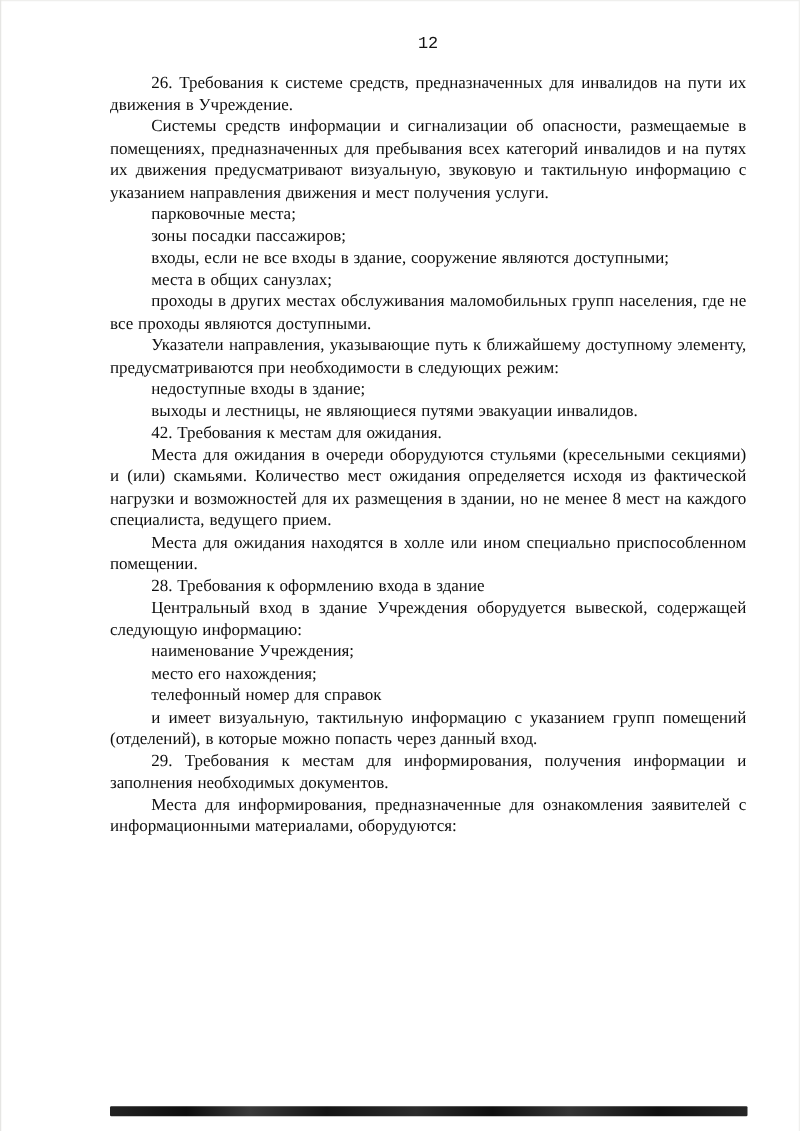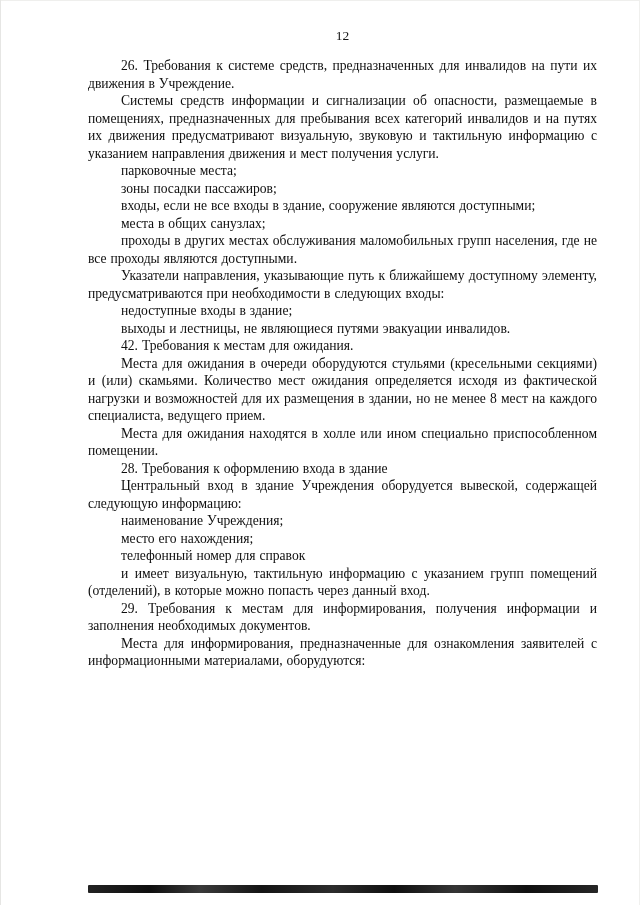--- a/index.html
+++ b/index.html
@@ -18,20 +18,21 @@
     box-shadow: inset 1px 0 0 #e6e6e4, inset 0 1px 0 #efefed, inset -1px 0 0 #f0f0ee;
   }
   .page-number {
     position: absolute;
     top: 28px;
     left: 88px;
     width: 509px;
     text-align: center;
     font-size: 13.5px;
     color: #141414;
+    font-family: Liberation Mono, monospace;
   }
   .text-block {
     position: absolute;
     top: 57px;
     left: 88px;
     width: 509px;
     font-size: 13.6px;
     line-height: 17.5px;
     text-align: justify;
     color: #0e0e0e;
@@ -61,21 +62,21 @@
   <div class="page-number">12</div>
 
   <div class="text-block">
     <p>26. Требования к системе средств, предназначенных для инвалидов на пути их движения в Учреждение.</p>
     <p>Системы средств информации и сигнализации об опасности, размещаемые в помещениях, предназначенных для пребывания всех категорий инвалидов и на путях их движения предусматривают визуальную, звуковую и тактильную информацию с указанием направления движения и мест получения услуги.</p>
     <p>парковочные места;</p>
     <p>зоны посадки пассажиров;</p>
     <p>входы, если не все входы в здание, сооружение являются доступными;</p>
     <p>места в общих санузлах;</p>
     <p>проходы в других местах обслуживания маломобильных групп населения, где не все проходы являются доступными.</p>
-    <p>Указатели направления, указывающие путь к ближайшему доступному элементу, предусматриваются при необходимости в следующих входы:</p>
+    <p>Указатели направления, указывающие путь к ближайшему доступному элементу, предусматриваются при необходимости в следующих режим:</p>
     <p>недоступные входы в здание;</p>
     <p>выходы и лестницы, не являющиеся путями эвакуации инвалидов.</p>
     <p>42. Требования к местам для ожидания.</p>
     <p>Места для ожидания в очереди оборудуются стульями (кресельными секциями) и (или) скамьями. Количество мест ожидания определяется исходя из фактической нагрузки и возможностей для их размещения в здании, но не менее 8 мест на каждого специалиста, ведущего прием.</p>
     <p>Места для ожидания находятся в холле или ином специально приспособленном помещении.</p>
     <p>28. Требования к оформлению входа в здание</p>
     <p>Центральный вход в здание Учреждения оборудуется вывеской, содержащей следующую информацию:</p>
     <p>наименование Учреждения;</p>
     <p>место его нахождения;</p>
     <p>телефонный номер для справок</p>

